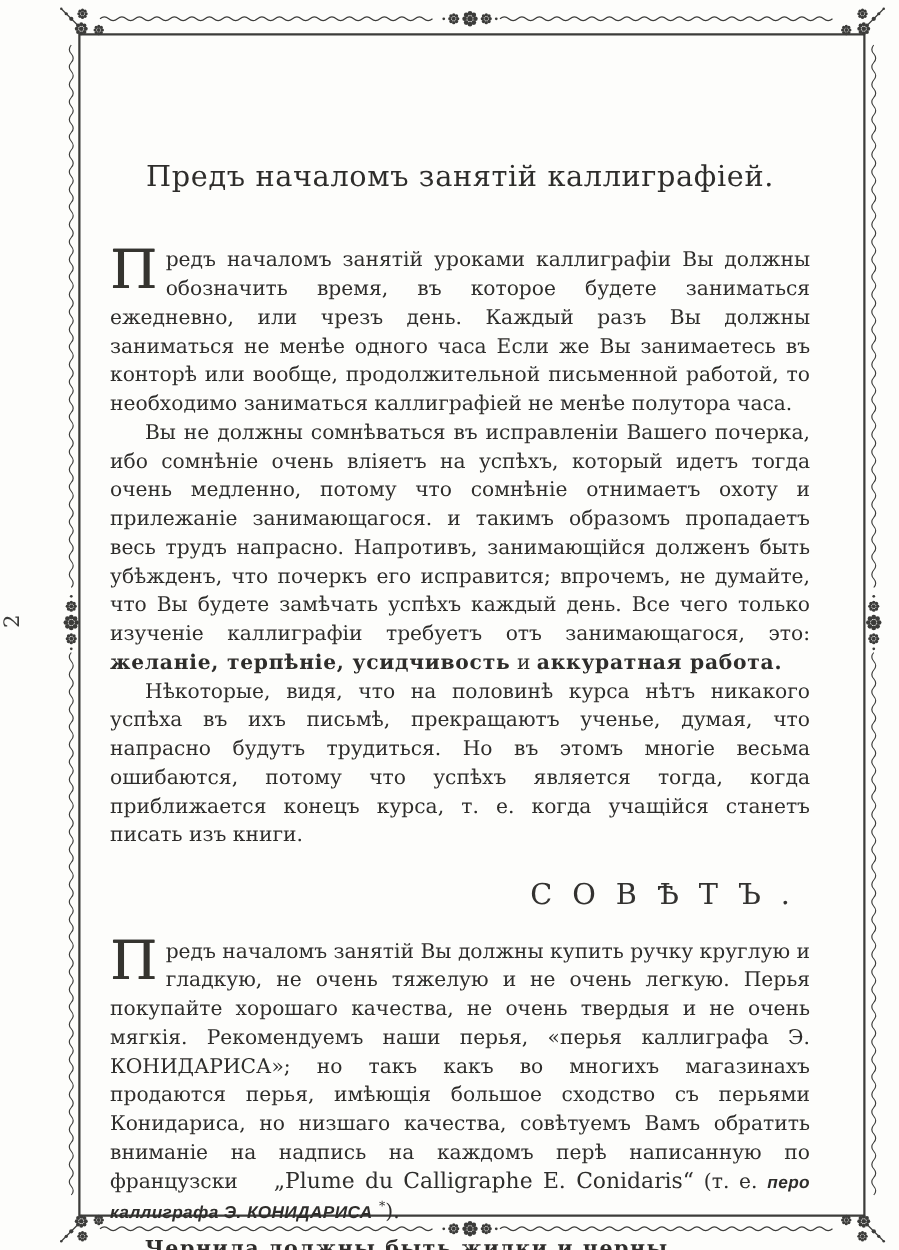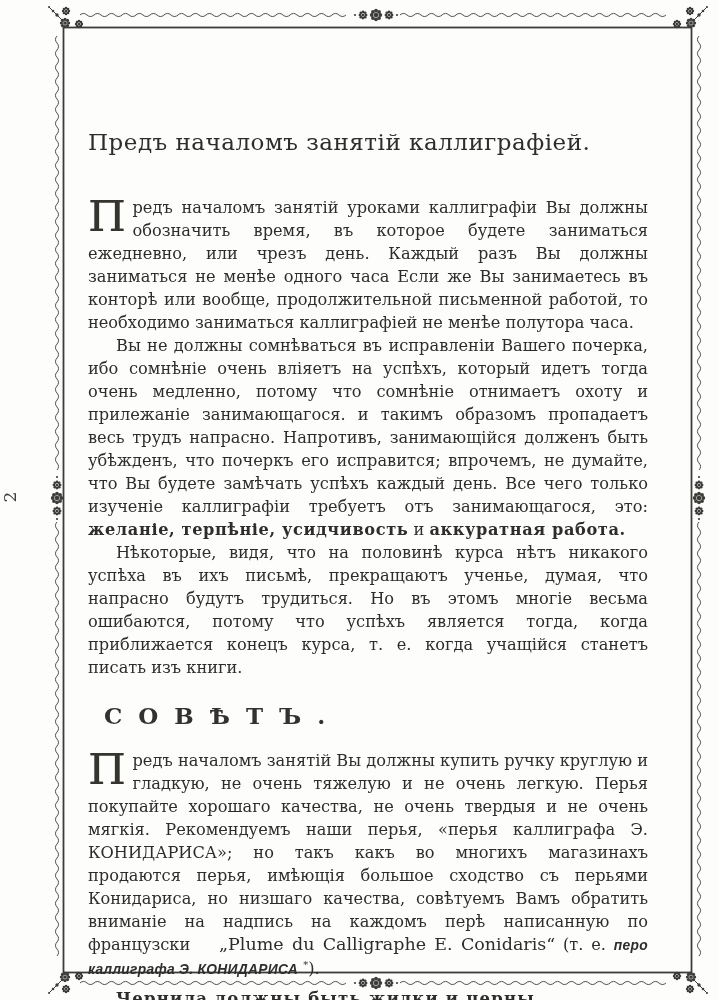--- a/index.html
+++ b/index.html
@@ -12,33 +12,33 @@
   .page-no{
     position:absolute;left:-2px;top:487px;width:24px;text-align:center;
     font-size:17px;color:#3b3b39;
     transform:rotate(-90deg);
   }
   .content{
     position:absolute;left:88px;top:126px;width:560px;
     font-size:16.2px;line-height:23px;text-align:justify;
   }
   h1.title{
-    font-size:23px;line-height:32px;font-weight:normal;
+    font-size:23px;line-height:32px;font-weight:normal;text-align:center;
     margin:0 0 38px 0;letter-spacing:0.5px;
   }
   p{margin:0;text-indent:28px;}
   p.dropcap-par{text-indent:0;}
   .dropcap{
     float:left;font-size:43px;line-height:36px;padding:2px 7px 0 0;
     font-family:"DejaVu Serif",serif;color:#35342f;
     text-shadow:0.6px 0 0 #35342f;
   }
   b.emph{letter-spacing:0.6px;margin-top:36px;}
   h2.advice-head{
-    font-size:23px;line-height:34px;font-weight:bold;text-align:left;
+    font-size:23px;line-height:34px;font-weight:normal;text-align:right;
     letter-spacing:16px;text-indent:16px;margin:20px 0 16px 0;color:#333230;
   }
   .latin{font-size:17.5px;margin-left:21px;}
   .it-sans{
     font-family:"Liberation Sans","DejaVu Sans",sans-serif;
     font-style:italic;font-weight:bold;font-size:13.8px;letter-spacing:0.3px;
   }
   sup{font-size:10px;line-height:0;}
   p.ink-line{font-weight:bold;letter-spacing:1.2px;margin-top:6px;font-size:16.5px;}
 </style>

